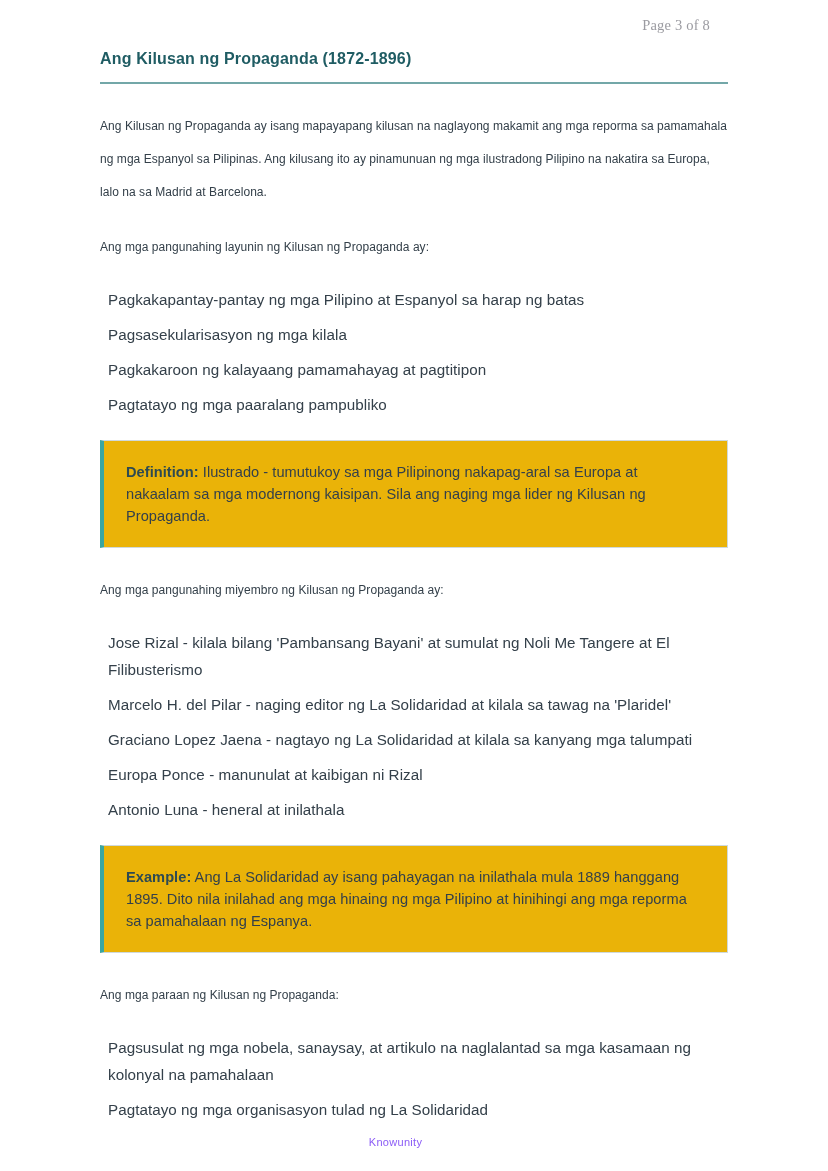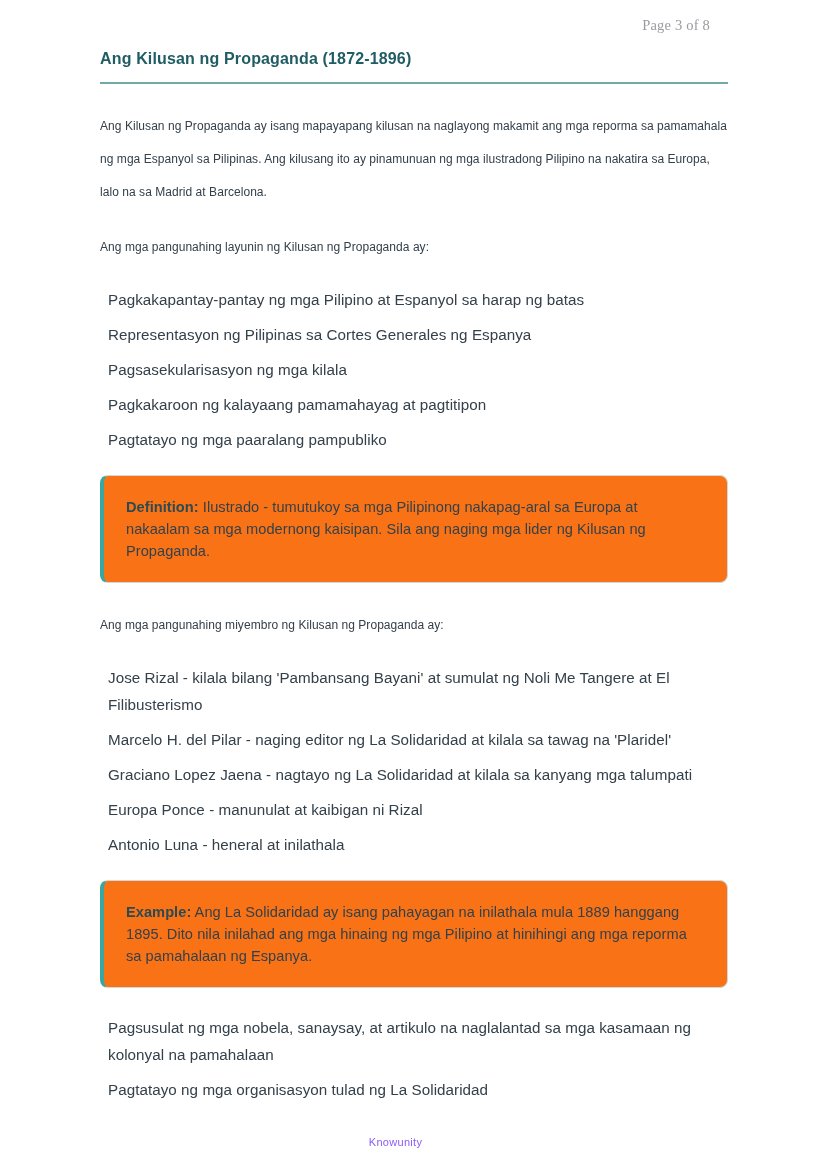--- a/index.html
+++ b/index.html
@@ -79,22 +79,22 @@
     margin: 8px;
     padding: 0;
     letter-spacing: 0.05px;
   }
 
   
   .callout {
     box-sizing: border-box;
     border: 1px solid #cfd9db;
     border-left: 4px solid #3aa6a0;
-    border-radius: 8px;
-    background: #f97316;
+    border-radius: 0;
+    background: #eab308;
     padding: 20px 22px 20px 22px;
     margin: 4px 0 26px 0;
   }
   .callout .callout-text {
     font-size: 14.6px;
     line-height: 22px;
     color: #34404a;
     letter-spacing: 0.05px;
   }
   .callout .callout-label {
@@ -126,21 +126,20 @@
     <h1 class="doc-title">Ang Kilusan ng Propaganda (1872-1896)</h1>
 
     <div class="title-rule"></div>
 
     <p class="body-para">Ang Kilusan ng Propaganda ay isang mapayapang kilusan na naglayong makamit ang mga reporma sa pamamahala ng mga Espanyol sa Pilipinas. Ang kilusang ito ay pinamunuan ng mga ilustradong Pilipino na nakatira sa Europa, lalo na sa Madrid at Barcelona.</p>
 
     <p class="body-para">Ang mga pangunahing layunin ng Kilusan ng Propaganda ay:</p>
 
     <ul class="plain-list">
       <li>Pagkakapantay-pantay ng mga Pilipino at Espanyol sa harap ng batas</li>
-      <li>Representasyon ng Pilipinas sa Cortes Generales ng Espanya</li>
       <li>Pagsasekularisasyon ng mga kilala</li>
       <li>Pagkakaroon ng kalayaang pamamahayag at pagtitipon</li>
       <li>Pagtatayo ng mga paaralang pampubliko</li>
     </ul>
 
     <div class="callout">
       <div class="callout-text"><span class="callout-label">Definition:</span><span> Ilustrado - tumutukoy sa mga Pilipinong nakapag-aral sa Europa at nakaalam sa mga modernong kaisipan. Sila ang naging mga lider ng Kilusan ng Propaganda.</span></div>
     </div>
 
     <p class="body-para">Ang mga pangunahing miyembro ng Kilusan ng Propaganda ay:</p>
@@ -150,20 +149,21 @@
       <li>Marcelo H. del Pilar - naging editor ng La Solidaridad at kilala sa tawag na 'Plaridel'</li>
       <li>Graciano Lopez Jaena - nagtayo ng La Solidaridad at kilala sa kanyang mga talumpati</li>
       <li>Europa Ponce - manunulat at kaibigan ni Rizal</li>
       <li>Antonio Luna - heneral at inilathala</li>
     </ul>
 
     <div class="callout">
       <div class="callout-text"><span class="callout-label">Example:</span><span> Ang La Solidaridad ay isang pahayagan na inilathala mula 1889 hanggang 1895. Dito nila inilahad ang mga hinaing ng mga Pilipino at hinihingi ang mga reporma sa pamahalaan ng Espanya.</span></div>
     </div>
 
+    <p class="body-para">Ang mga paraan ng Kilusan ng Propaganda:</p>
 
     <ul class="plain-list">
       <li>Pagsusulat ng mga nobela, sanaysay, at artikulo na naglalantad sa mga kasamaan ng kolonyal na pamahalaan</li>
       <li>Pagtatayo ng mga organisasyon tulad ng La Solidaridad</li>
     </ul>
 
   </div>
 
   <div class="footer-brand">Knowunity</div>
 

